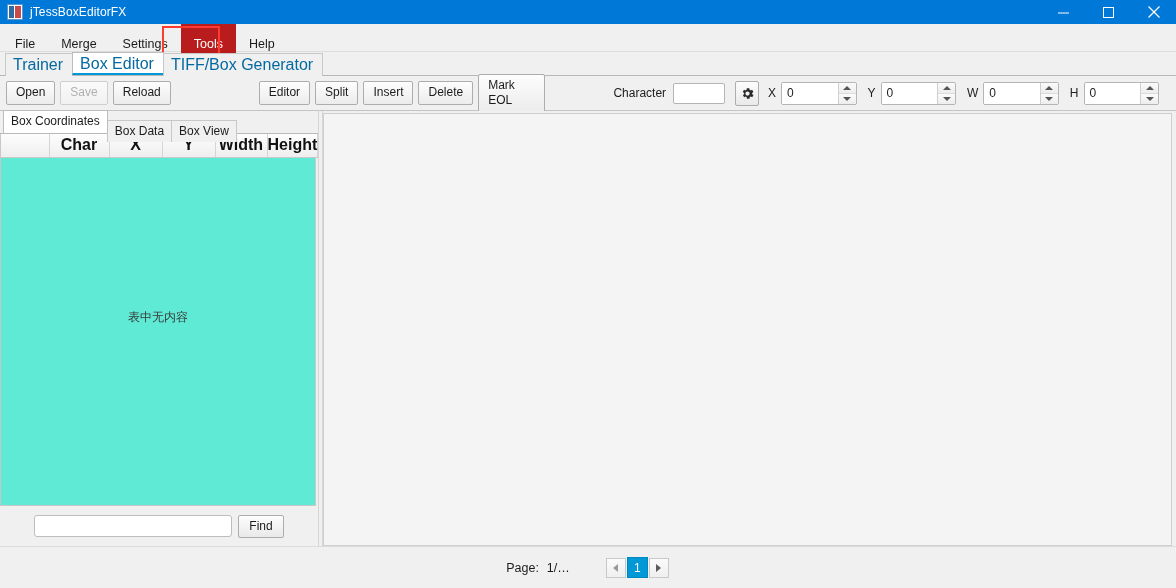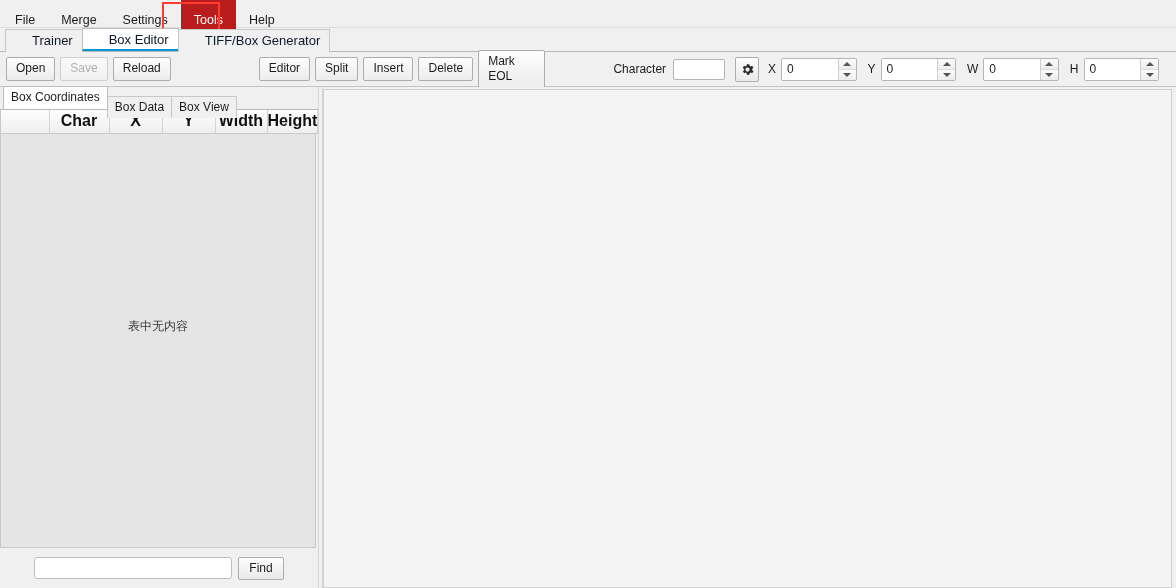--- a/index.html
+++ b/index.html
@@ -98,23 +98,23 @@
   .tabstrip {
     height: 24px;
     background: #f0f0f0;
     display: flex;
     align-items: flex-end;
     flex: 0 0 24px;
     padding-left: 5px;
     border-bottom: 1px solid #b8b8b8;
   }
   .tab {
-    font-size: 13px;
-    color: #0f172a;
-    padding: 3px 9px 4px 26px;
+    font-size: 16px;
+    color: #0369a1;
+    padding: 3px 9px 4px 7px;
     border: 1px solid #c8c8c8;
     border-bottom: none;
     background: #f0f0f0;
     margin-right: -1px;
     line-height: 15px;
     position: relative;
     top: 1px;
   }
   .tab.selected {
     background: #ffffff;
@@ -294,21 +294,21 @@
     text-align: center;
   }
   table.boxtable th.blank { border-left: none; }
   .empty-msg {
     flex: 1 1 auto;
     display: flex;
     align-items: center;
     justify-content: center;
     font-size: 12px;
     color: #3a3a3a;
-    background: #e5e5e5;
+    background: #5eead4;
     padding-bottom: 28px;
   }
   .find-row {
     height: 40px;
     flex: 0 0 40px;
     display: flex;
     align-items: center;
     justify-content: center;
     background: #f0f0f0;
   }
@@ -404,20 +404,42 @@
     border-top: 4px solid transparent;
     border-bottom: 4px solid transparent;
     border-left: 5px solid #5a5a5a;
   }
 </style>
 </head>
 <body>
 
 <div id="app">
 
+  <div class="titlebar">
+    <div class="title-icon"></div>
+    <div class="title-text">jTessBoxEditorFX</div>
+    <div class="win-btns">
+      <div class="win-btn">
+        <svg width="11" height="11" viewBox="0 0 11 11">
+            <line x1="0" y1="6" x2="11" y2="6" stroke="#ffffff" stroke-width="1"></line>
+          </svg>
+      </div>
+      <div class="win-btn">
+        <svg width="11" height="11" viewBox="0 0 11 11">
+            <rect x="0.5" y="0.5" width="10" height="10" fill="none" stroke="#ffffff" stroke-width="1"></rect>
+          </svg>
+      </div>
+      <div class="win-btn">
+        <svg width="12" height="12" viewBox="0 0 12 12">
+            <line x1="0.5" y1="0.5" x2="11.5" y2="11.5" stroke="#ffffff" stroke-width="1.2"></line>
+            <line x1="11.5" y1="0.5" x2="0.5" y2="11.5" stroke="#ffffff" stroke-width="1.2"></line>
+          </svg>
+      </div>
+    </div>
+  </div>
 
   <div class="menubar">
     <div class="menu-item first">File</div>
     <div class="menu-item">Merge</div>
     <div class="menu-item">Settings</div>
     <div class="menu-item active">Tools</div>
     <div class="menu-item">Help</div>
     <div class="redbox" style="left:162px; top:2px; width:58px; height:32px;"></div>
   </div>
 
@@ -544,14 +566,27 @@
     </div>
 
     <div class="splitter"></div>
 
     <div class="right-pane">
       <div class="canvas-area"></div>
     </div>
 
   </div>
 
+  <div class="statusbar">
+    <div class="pager">
+      <div class="page-label">Page:</div>
+      <div class="page-value">1/…</div>
+      <div class="pg-btn">
+          <span class="tri-l"></span>
+        </div>
+      <div class="pg-num">1</div>
+      <div class="pg-btn">
+          <span class="tri-r"></span>
+        </div>
+    </div>
+  </div>
 
 </div>
 
 </body></html>

